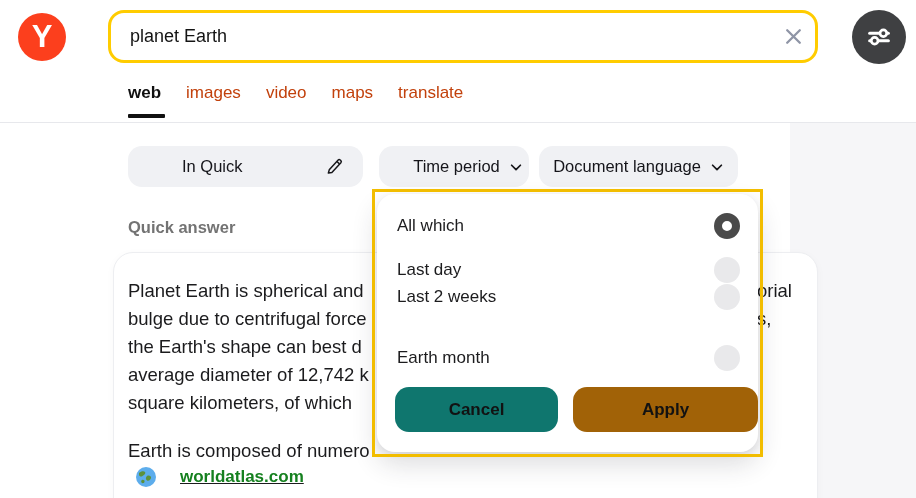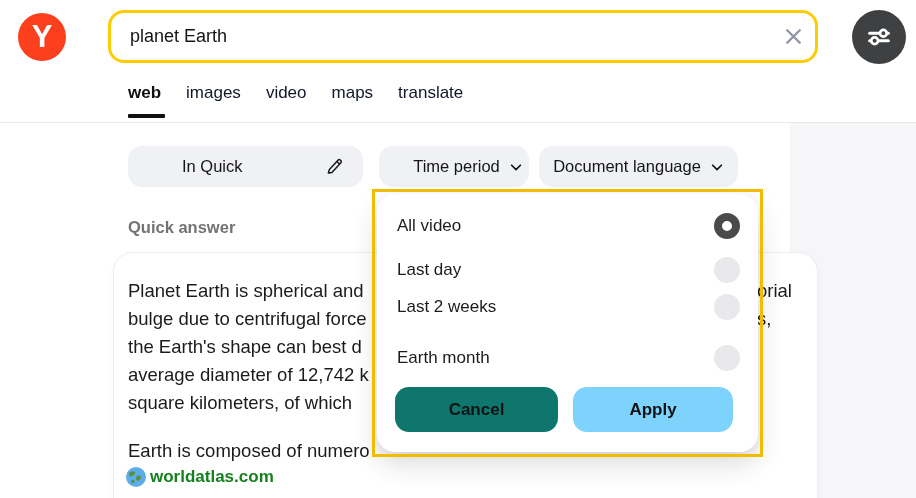--- a/index.html
+++ b/index.html
@@ -27,21 +27,21 @@
     font-family:inherit; font-size:18px; color:#141414; padding:0 0 0 19px; }
   .clear-btn { width:44px; height:44px; display:flex; align-items:center;
     justify-content:center; cursor:pointer; }
   .settings-btn { position:absolute; left:852px; top:10px; width:54px; height:54px;
     border-radius:50%; background:#3f4042; display:flex; align-items:center;
     justify-content:center; z-index:10; cursor:pointer; }
 
   
   .tabs { position:absolute; left:128px; top:83px; display:flex; gap:25px;
     font-size:17px; z-index:10; }
-  .tab { color:#0f172a; cursor:pointer; }
+  .tab { color:#c2410c; cursor:pointer; }
   .tab.active { color:#111; font-weight:700; }
   .tab-underline { position:absolute; left:128px; top:114px; width:37px; height:4px;
     background:#111; border-radius:1px; z-index:10; }
 
   
   .chip { position:absolute; top:146px; height:41px; background:#f0f1f4;
     border-radius:14px; display:flex; align-items:center; z-index:6;
     font-size:16.5px; font-weight:500; color:#15151a; cursor:pointer; }
   .chip-region { left:128px; width:235px; padding:0 18px 0 54px;
     justify-content:space-between; }
@@ -55,41 +55,41 @@
     background:#fff; border:1px solid #edeef1; border-radius:20px; z-index:1;
     box-shadow:0 2px 8px rgba(30,30,40,.03); }
   .qa-line { position:absolute; font-size:18.5px; line-height:28px; color:#1b1b1d;
     z-index:2; white-space:nowrap; }
   .qa-l0 { left:128px; top:277px; } .qa-r0 { left:757px; top:277px; }
   .qa-l1 { left:128px; top:305px; } .qa-r1 { left:757px; top:305px; }
   .qa-l2 { left:128px; top:333px; }
   .qa-l3 { left:128px; top:361px; }
   .qa-l4 { left:128px; top:389px; }
   .qa-p2 { left:128px; top:437px; }
-  .source-row { position:absolute; left:126px; top:467px; display:flex;
-    align-items:center; gap:4px; z-index:2; cursor:pointer; }
+  .source-row { position:absolute; left:136px; top:467px; display:flex;
+    align-items:center; gap:24px; z-index:2; cursor:pointer;text-decoration:underline; }
   .source-row .label { font-size:17px; font-weight:700; color:#15801f; }
 
   
   .dd-highlight { position:absolute; left:372px; top:189px; width:391px; height:268px;
     border:3px solid #f2bd00; z-index:31; pointer-events:none; }
   .dd-panel { position:absolute; left:377px; top:194px; width:381px; height:258px;
     background:#fff; border-radius:18px; z-index:30;
     box-shadow:0 12px 26px rgba(40,40,50,.16), 0 2px 6px rgba(40,40,50,.08); }
   .dd-row { position:absolute; left:20px; right:18px; height:26px; display:flex;
     align-items:center; justify-content:space-between; cursor:pointer; }
   .dd-row .opt-label { font-size:17px; color:#1c1c1e; }
-  .dd-row0 { top:19px; } .dd-row1 { top:63px; } .dd-row2 { top:100px; } .dd-row3 { top:151px; }
+  .dd-row0 { top:19px; } .dd-row1 { top:63px; } .dd-row2 { top:90px; } .dd-row3 { top:151px; }
   .radio { width:26px; height:26px; border-radius:50%; background:#e9e9eb; }
   .radio.selected { background:#fff; border:8px solid #4a4a4a; }
   .dd-btn { position:absolute; top:193px; height:45px; border:none; border-radius:14px;
     font-family:inherit; font-size:17px; font-weight:600; color:#121212; cursor:pointer;
     display:flex; align-items:center; justify-content:center; }
   .dd-cancel { left:18px;  width:163px; background:#0f766e; }
-  .dd-apply  { left:196px; width:160px; background:#7dd3fc; }
+  .dd-apply  { left:196px; width:185px; background:#a16207; }
 
   .icon { display:flex; align-items:center; justify-content:center; }
 </style>
 </head>
 <body>
 
 <div class="right-rail"></div>
 <div class="divider"></div>
 
 <div class="logo">
@@ -174,21 +174,21 @@
       <path d="M3 6 C5 4 8 3.5 9 5 C10 6.5 8 8 6.5 9 C5 10 3.5 9.5 3 8 Z" fill="#5c913b"></path>
       <path d="M11 9 C13 8 15.5 9 15 11 C14.5 13 12.5 14.5 11 13.5 C9.5 12.5 9.5 10 11 9 Z" fill="#5c913b"></path>
       <path d="M6 13 C7.5 12.5 9 13.5 8.5 15 C8 16.5 6 16.5 5.5 15.5 C5 14.5 5 13.5 6 13 Z" fill="#5c913b"></path>
     </svg>
   </span>
   <span class="label">worldatlas.com</span>
 </div>
 
 <div class="dd-panel">
   <div class="dd-row dd-row0">
-    <span class="opt-label">All video</span>
+    <span class="opt-label">All which</span>
     <span class="radio selected"></span>
   </div>
   <div class="dd-row dd-row1">
     <span class="opt-label">Last day</span>
     <span class="radio"></span>
   </div>
   <div class="dd-row dd-row2">
     <span class="opt-label">Last 2 weeks</span>
     <span class="radio"></span>
   </div>

